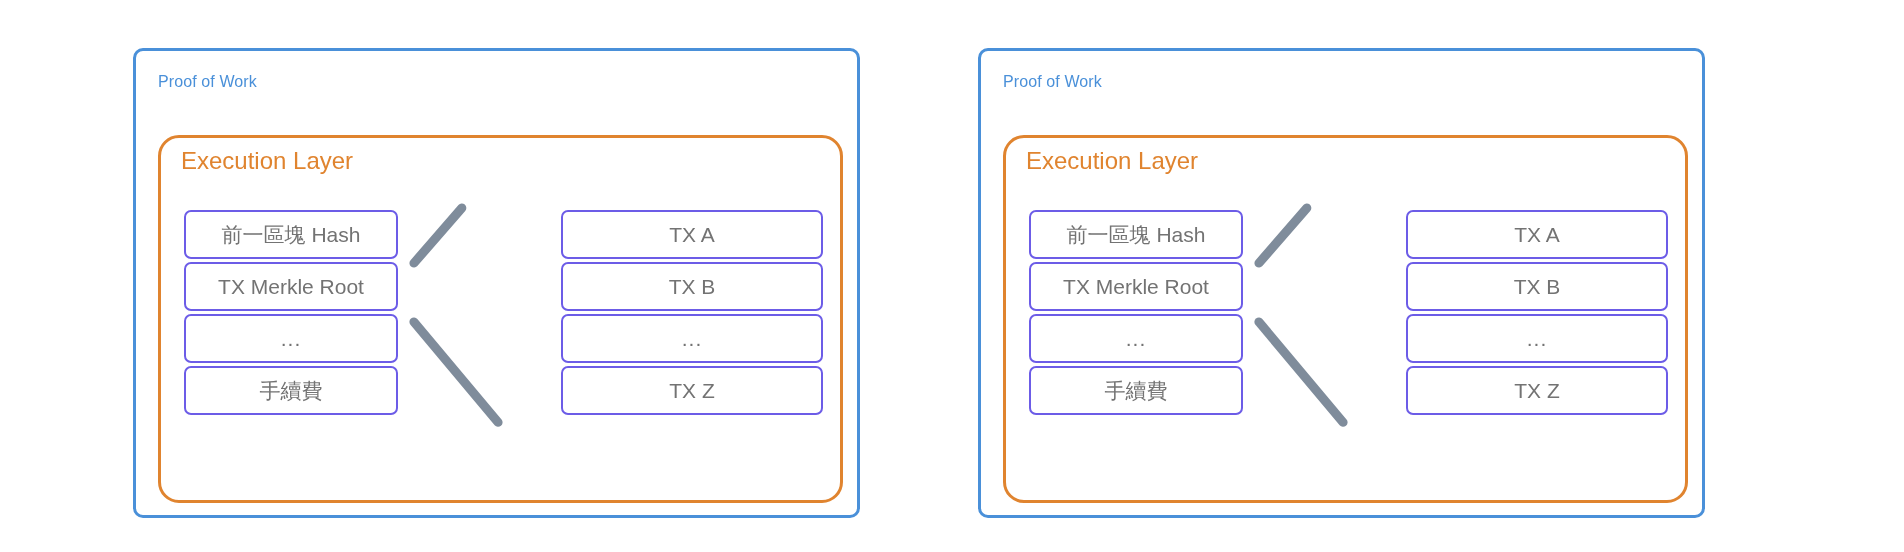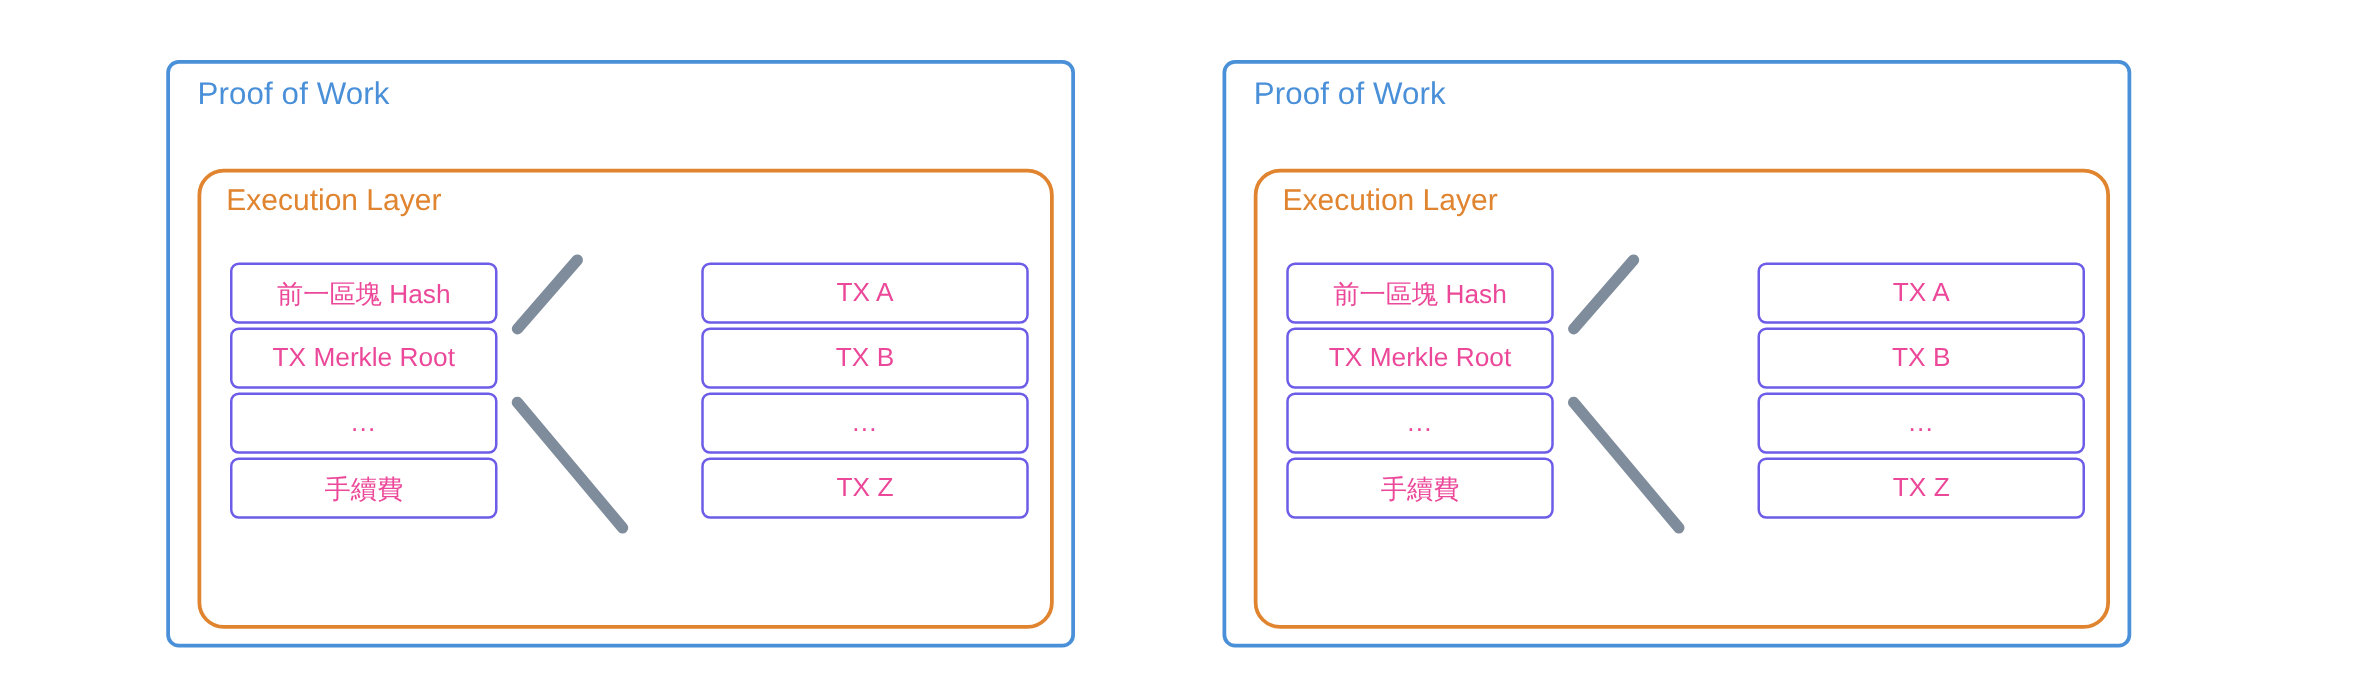--- a/index.html
+++ b/index.html
@@ -13,22 +13,22 @@
   
   .pow-box{
     position:absolute;
     border:3px solid var(--pow);
     border-radius:10px;
     box-sizing:border-box;
     background:transparent;
   }
   .pow-title{
     position:absolute;
-    left:22px;top:10px;
-    font-size:25px;
+    left:22px;top:22px;
+    font-size:16px;
     color:var(--pow);
     white-space:nowrap;
     letter-spacing:.1px;
   }
 
   
   .exec-box{
     position:absolute;
     border:3px solid var(--exec);
     border-radius:21px;
@@ -45,21 +45,21 @@
 
   
   .cell{
     position:absolute;
     box-sizing:border-box;
     border:2.5px solid var(--cell);
     border-radius:7px;
     background:#ffffff;
     display:flex;align-items:center;justify-content:center;
     font-size:21px;
-    color:#ec4899;
+    color:#737373;
     white-space:nowrap;
   }
   .cell.dots{font-size:21px;letter-spacing:1px;}
 
   
   .arrow{position:absolute;height:24px;}
   .arrow .shaft{
     position:absolute;left:0;top:8px;height:9px;
     background:var(--arrow);border-radius:4px;
   }

